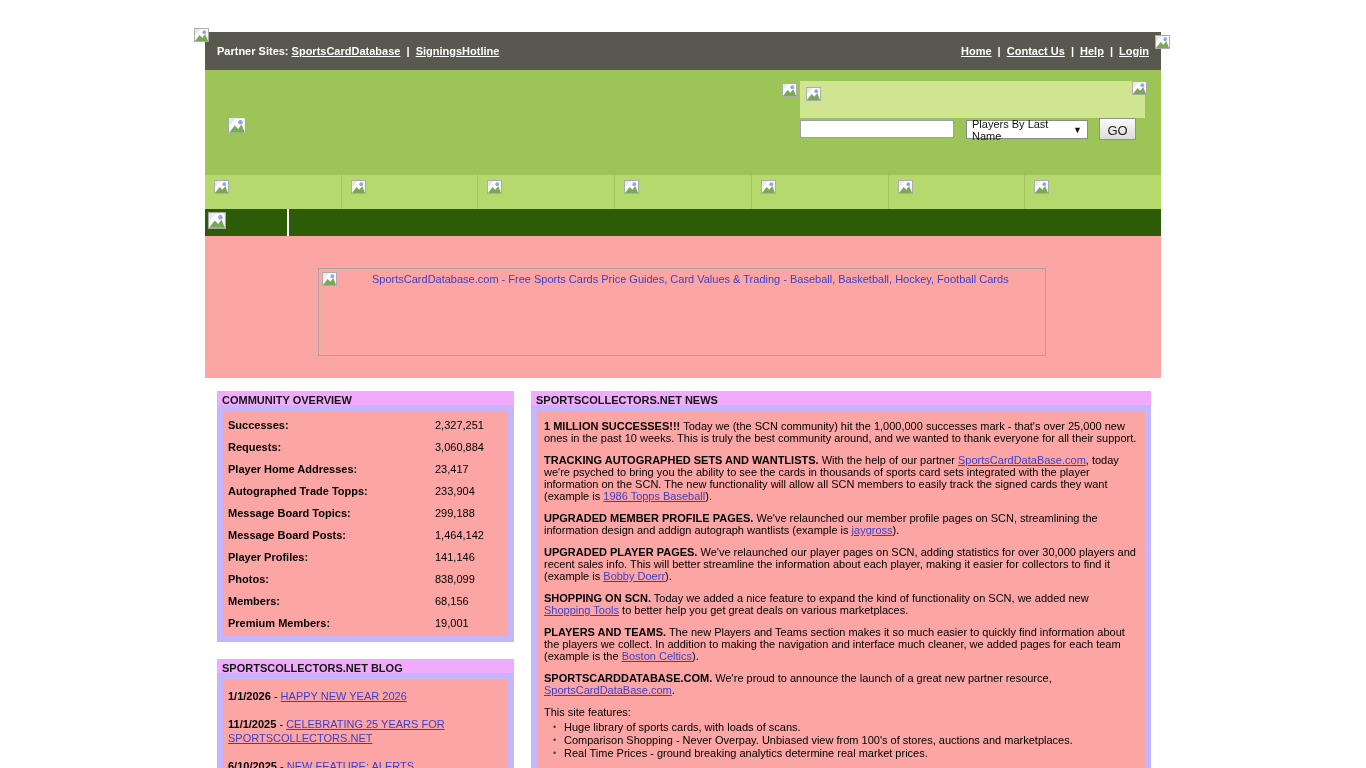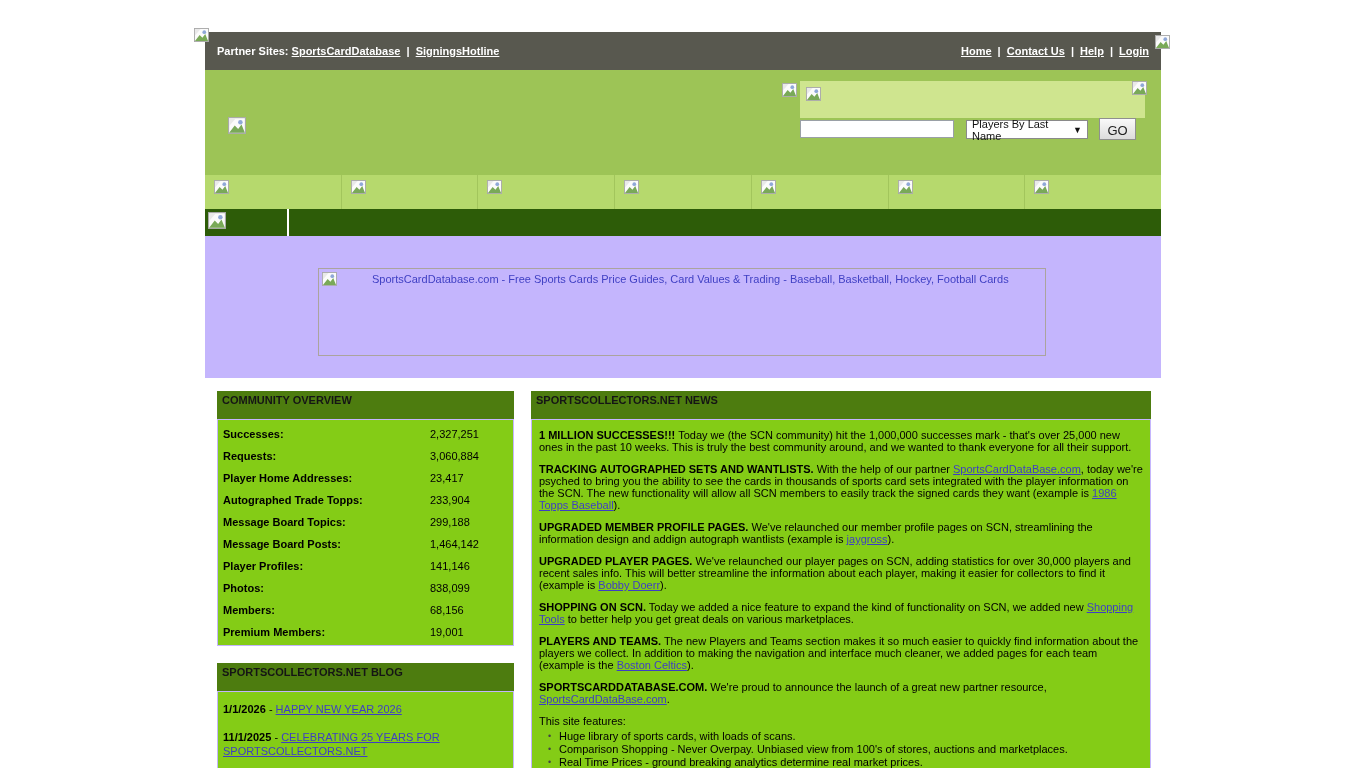--- a/index.html
+++ b/index.html
@@ -44,34 +44,34 @@
   .tab { flex:1; position:relative; border-right:1px solid #a2c55c; cursor:pointer; }
   .tab:last-child { border-right:none; }
   .tab .broken { position:absolute; left:9px; top:5px; }
 
   
   .darkbar { height:27px; background:#2d5c08; display:flex; }
   .darkbar-cell { width:84px; position:relative; border-right:2px solid #fff; }
   .darkbar-cell .broken { position:absolute; left:3px; top:3px; }
 
   
-  .strip { height:142px; background:#c4b5fd; position:relative; }
+  .strip { height:142px; background:#fca5a5; position:relative; }
   .banner { position:absolute; left:113px; top:32px; width:728px; height:88px;
             border:1px solid #aba49d; }
   .banner .broken { position:absolute; left:3px; top:3px; }
   .banner-alt { position:absolute; left:53px; top:4px; font-size:11px; color:#4040c4;
                 text-decoration:none; }
 
   
   .main { background:#fff; padding:13px 0 30px 12px; display:flex; gap:17px; align-items:flex-start; }
   .col-left  { width:297px; }
   .col-right { width:620px; }
-  .sec-header { background:#4d7c0f; font-size:11px; font-weight:bold; color:#151515;
-                height:28px; line-height:18px; padding-left:5px; }
-  .box { border:1px solid #c4b5fd; background:#84cc16; }
+  .sec-header { background:#f0abfc; font-size:11px; font-weight:bold; color:#151515;
+                height:14px; line-height:18px; padding-left:5px; }
+  .box { border:6px solid #c4b5fd; background:#fca5a5; }
 
   .stats-box { padding:3px 0 2px 0; }
   .stat-row { display:flex; height:22px; line-height:22px; font-size:11px; color:#000; }
   .stat-label { font-weight:bold; padding-left:5px; flex:0 0 212px; }
 
   .blog-box { padding:10px 5px 16px 5px; font-size:11px; margin-bottom:0; }
   .blog-entry { margin-bottom:14px; line-height:14px; color:#000; }
   .blog-entry:last-child { margin-bottom:2px; }
   .blog-entry a { color:#3e3ec5; text-decoration:underline; }
 

